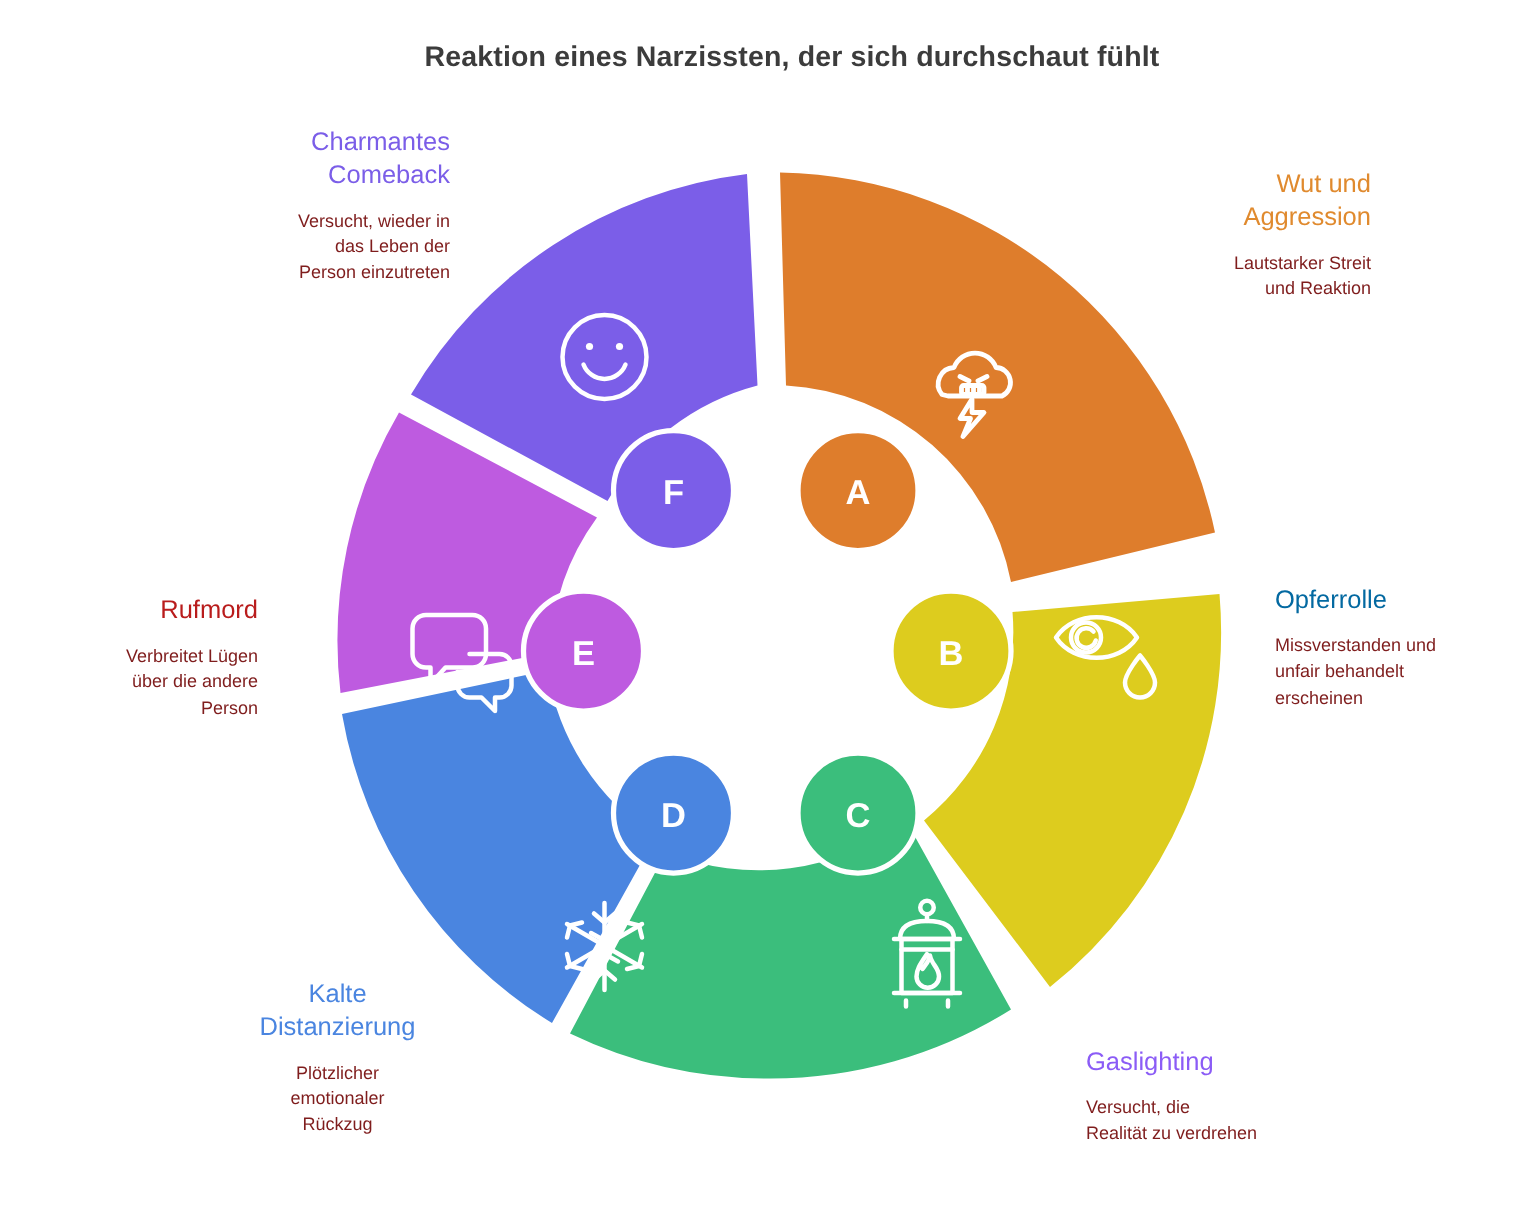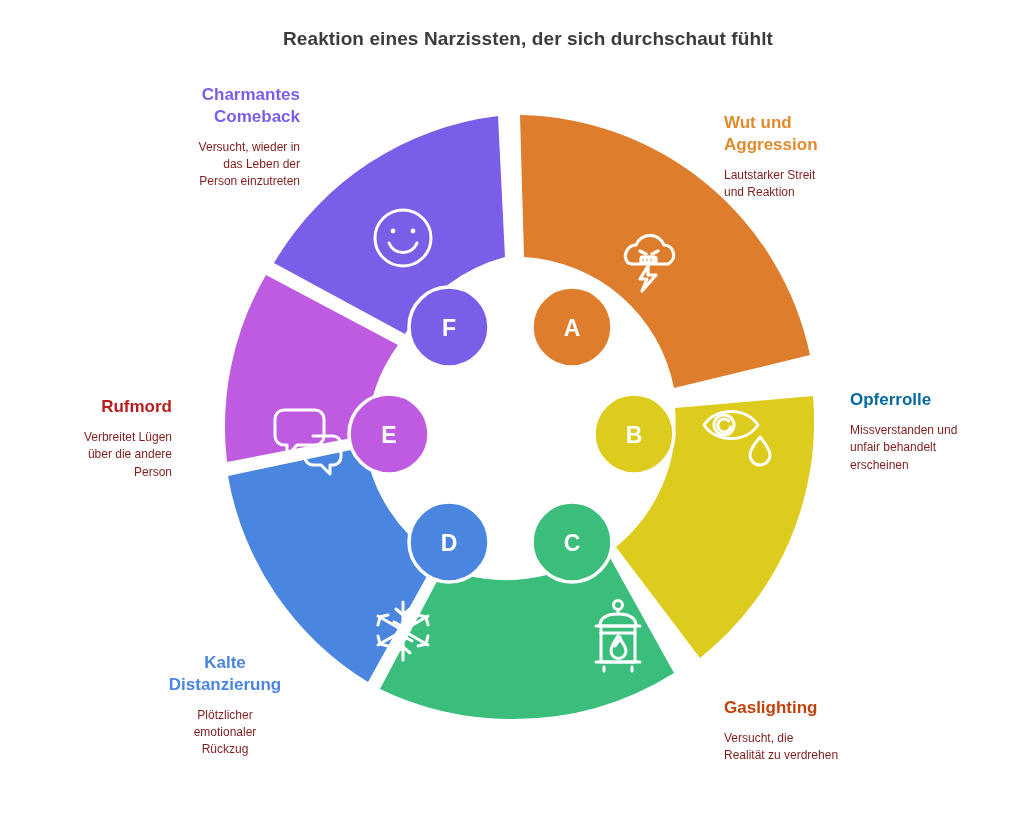--- a/index.html
+++ b/index.html
@@ -35,34 +35,34 @@
     left: 200px;
     top: 105px;
     width: 624px;
     height: 624px;
   }
   .label-block {
     position: absolute;
   }
   .label-title {
     font-size: 17px;
-    font-weight: bold;
+    font-weight: normal;
     line-height: 1.28;
     margin: 0 0 11px 0;
     white-space: pre-line;
   }
   .label-desc {
     font-size: 12px;
     line-height: 1.45;
     color: #7f1d1d;
     white-space: pre-line;
   }
   
   #label-f { left: 148px;  top: 84px;  width: 152px; text-align: right; }
-  #label-a { left: 724px;  top: 112px; width: 190px; text-align: left;  }
+  #label-a { left: 724px;  top: 112px; width: 190px; text-align: right;  }
   #label-b { left: 850px;  top: 389px; width: 166px; text-align: left;  }
   #label-c { left: 724px;  top: 697px; width: 190px; text-align: left;  }
   #label-d { left: 150px;  top: 652px; width: 150px; text-align: center; }
   #label-e { left: 52px;   top: 396px; width: 120px; text-align: right; }
 
   .badge-letter {
     font-size: 23px;
     font-weight: bold;
     fill: #ffffff;
     font-family: "Liberation Sans", sans-serif;
@@ -223,21 +223,21 @@
   </div>
 
   <div class="label-block" id="label-b">
     <div class="label-title" style="color:#0369a1">Opferrolle</div>
     <div class="label-desc">Missverstanden und
 unfair behandelt
 erscheinen</div>
   </div>
 
   <div class="label-block" id="label-c">
-    <div class="label-title" style="color:#c2410c">Gaslighting</div>
+    <div class="label-title" style="color:#8b5cf6">Gaslighting</div>
     <div class="label-desc">Versucht, die
 Realität zu verdrehen</div>
   </div>
 
   <div class="label-block" id="label-d">
     <div class="label-title" style="color:#4A85E0">Kalte
 Distanzierung</div>
     <div class="label-desc">Plötzlicher
 emotionaler
 Rückzug</div>

